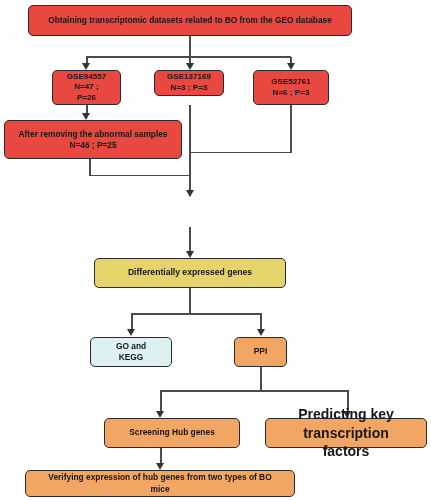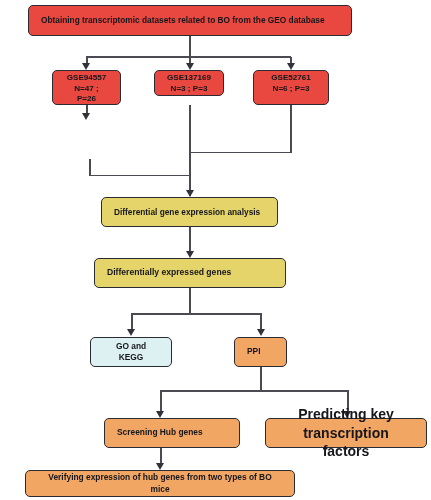--- a/index.html
+++ b/index.html
@@ -15,21 +15,21 @@
     font-family: "Liberation Sans", sans-serif;
     overflow: hidden;
   }
   .node {
     position: absolute;
     box-sizing: border-box;
     border: 1.6px solid #2b2b33;
     border-radius: 5px;
     display: flex;
     align-items: center;
-    justify-content: flex-start;
+    justify-content: center;
     text-align: center;
     font-weight: bold;
     color: #16161c;
     line-height: 1.32;
     z-index: 3;
     padding: 2px 12px;
   }
   .node .lbl { display: block; }
   .node .sub { display: block; }
 
@@ -116,24 +116,25 @@
   <div class="node c-red" style="left:154px; top:70px; width:70px; height:26px; font-size:8.1px; flex-direction:column;">
     <span class="lbl">GSE137169</span>
     <span class="sub">N=3 ; P=3</span>
   </div>
 
   <div class="node c-red" style="left:253px; top:70px; width:76px; height:35px; font-size:8.1px; flex-direction:column;">
     <span class="lbl">GSE52761</span>
     <span class="sub">N=6 ; P=3</span>
   </div>
 
+  <div class="node c-red" style="left:4px; top:120px; width:178px; height:39px; font-size:8.3px; flex-direction:column;">
+    <span class="lbl">After removing the abnormal samples</span>
+    <span class="sub">N=46 ; P=25</span>
+  </div>
 
-  <div class="node c-yellow" style="left:101px; top:197px; width:177px; height:30px; font-size:8.3px;">
-    <span class="lbl">Differential gene expression analysis</span>
-  </div>
 
   <div class="node c-yellow" style="left:94px; top:258px; width:192px; height:30px; font-size:8.6px;">
     <span class="lbl">Differentially expressed genes</span>
   </div>
 
   <div class="node c-orange" style="left:234px; top:337px; width:53px; height:30px; font-size:8.4px;">
     <span class="lbl">PPI</span>
   </div>
 
   <div class="node c-cyan" style="left:90px; top:337px; width:82px; height:30px; font-size:8.4px;">

